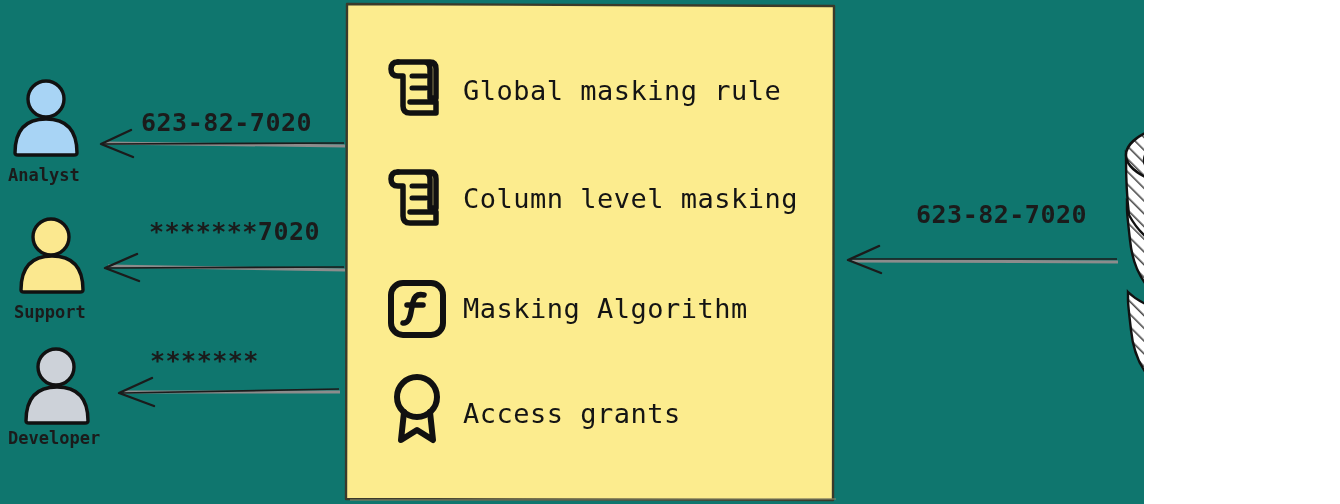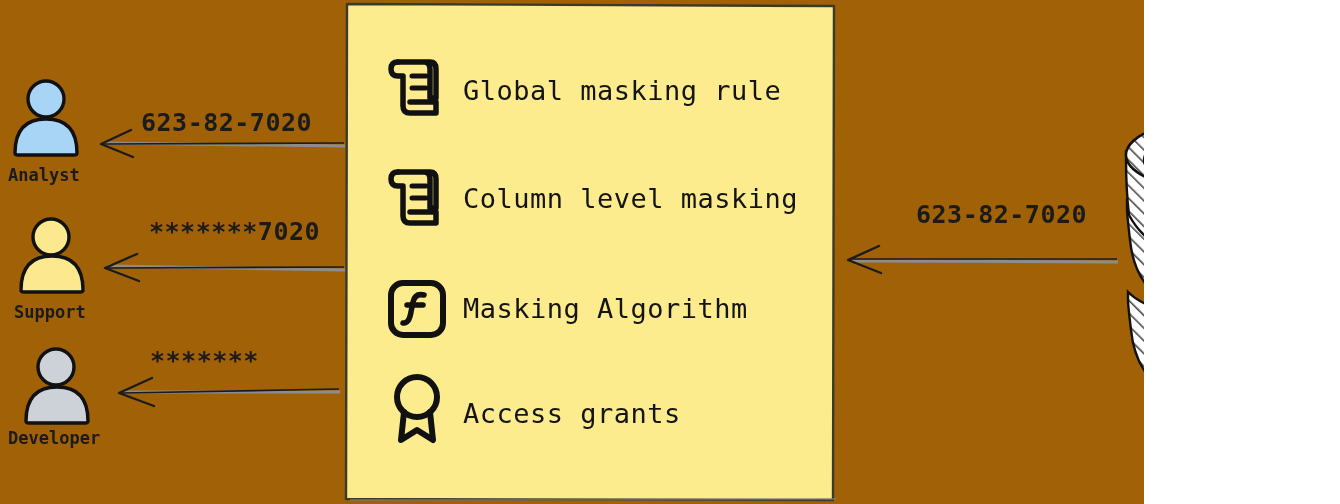--- a/index.html
+++ b/index.html
@@ -7,21 +7,21 @@
     padding: 0;
     background: #ffffff;
   }
   body {
     font-family: "DejaVu Sans Mono", monospace;
   }
   #canvas {
     position: relative;
     width: 1144px;
     height: 504px;
-    background: #a16207;
+    background: #0f766e;
     overflow: hidden;
   }
   svg.layer {
     position: absolute;
     left: 0;
     top: 0;
     width: 1340px;
     height: 504px;
   }
   .label-text {

